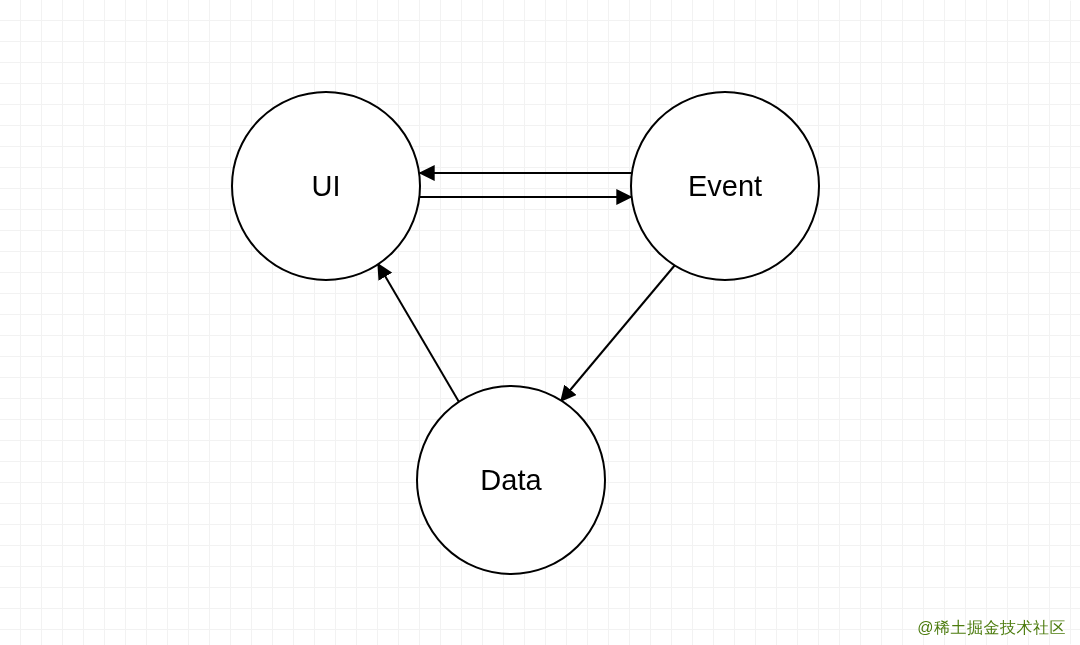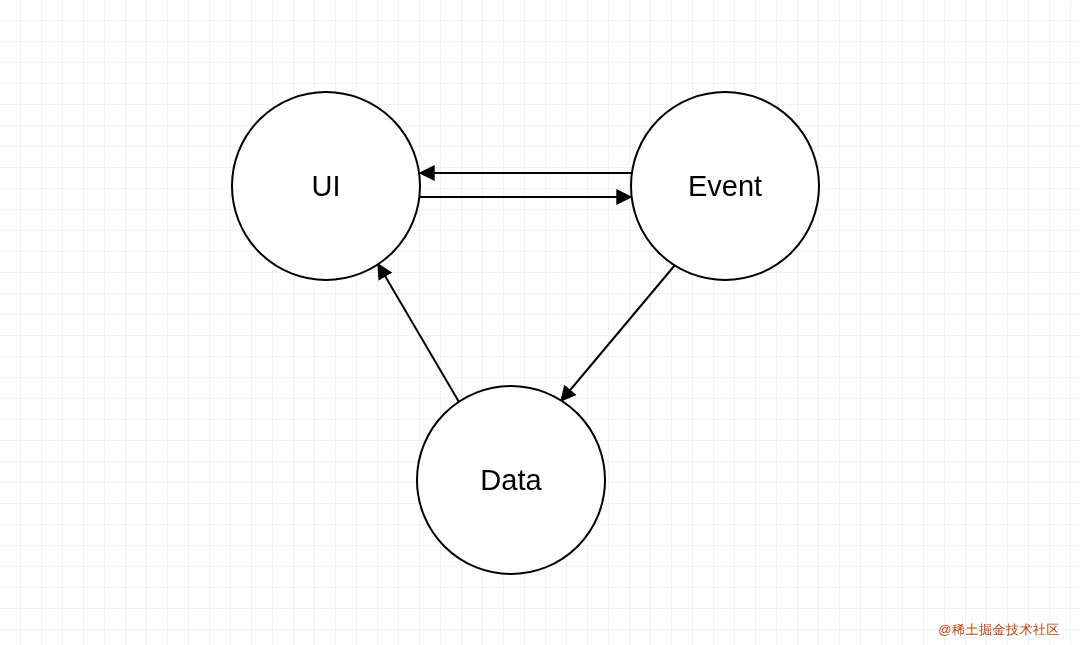--- a/index.html
+++ b/index.html
@@ -40,24 +40,24 @@
     fill: #000000;
     text-anchor: middle;
     dominant-baseline: middle;
   }
   .edge line {
     stroke: #000000;
     stroke-width: 2;
   }
   .watermark {
     position: absolute;
-    right: 20px;
+    right: 14px;
     bottom: 6px;
-    color: #c2410c;
-    font-size: 13px;
+    color: #4d7c0f;
+    font-size: 16px;
     letter-spacing: 0.5px;
     font-family: -apple-system, "Helvetica Neue", Arial, "PingFang SC", "Microsoft YaHei", sans-serif;
   }
 </style>
 </head>
 <body>
 
 <div class="canvas"></div>
 
 <svg class="diagram" viewBox="0 0 1080 645">

